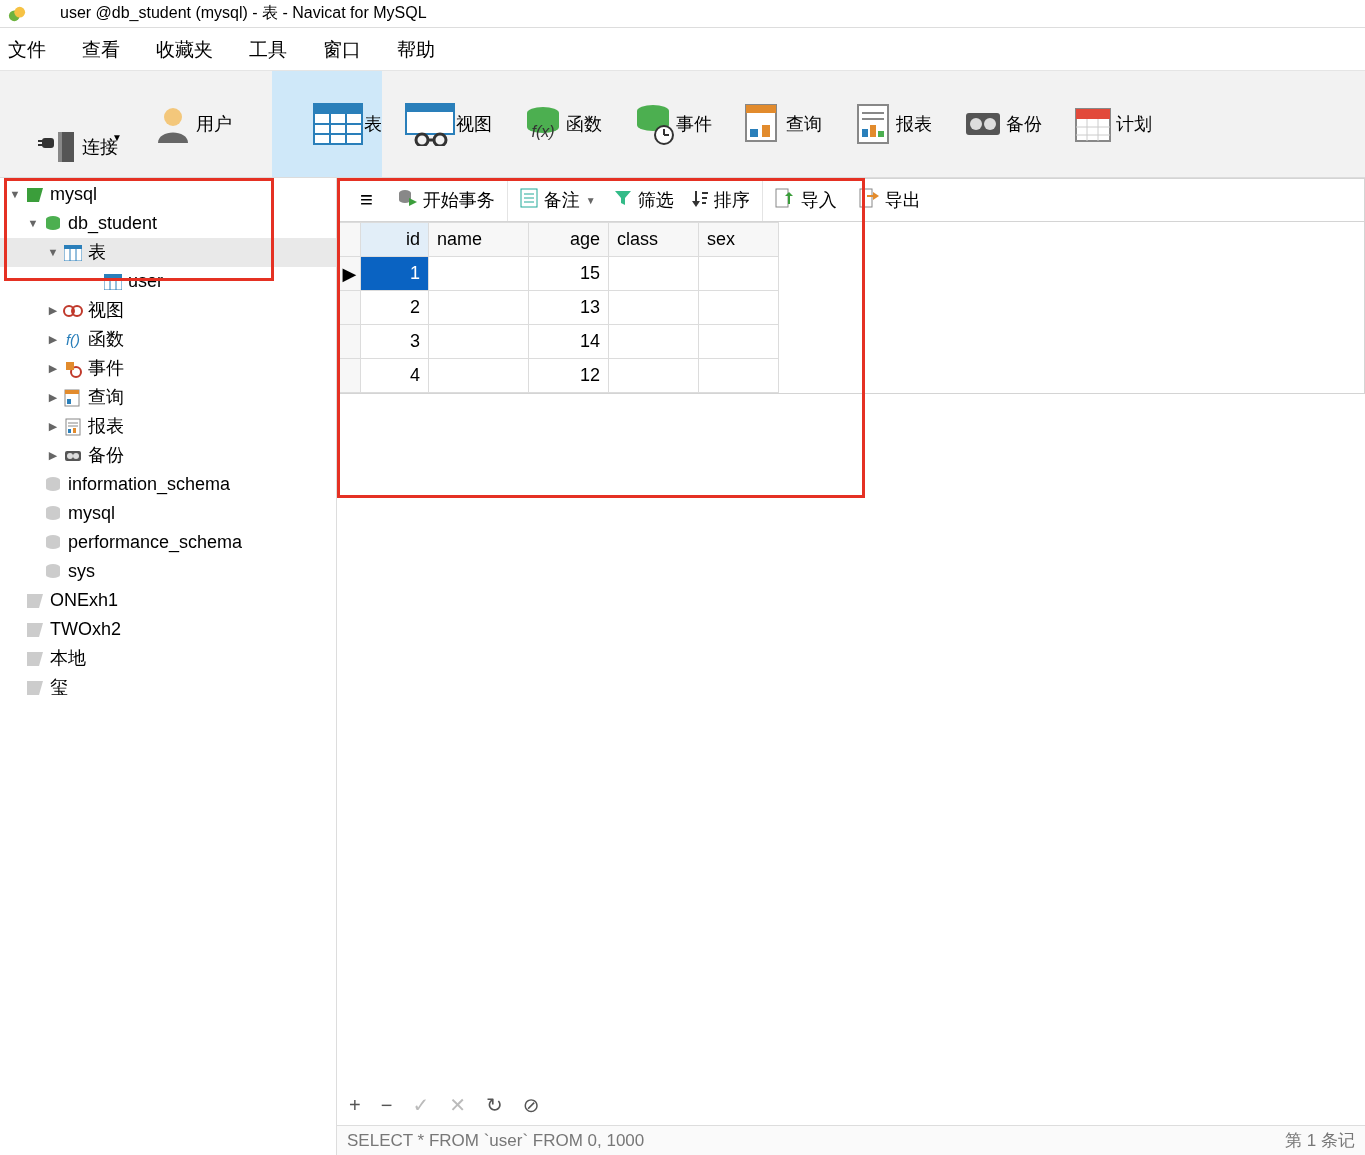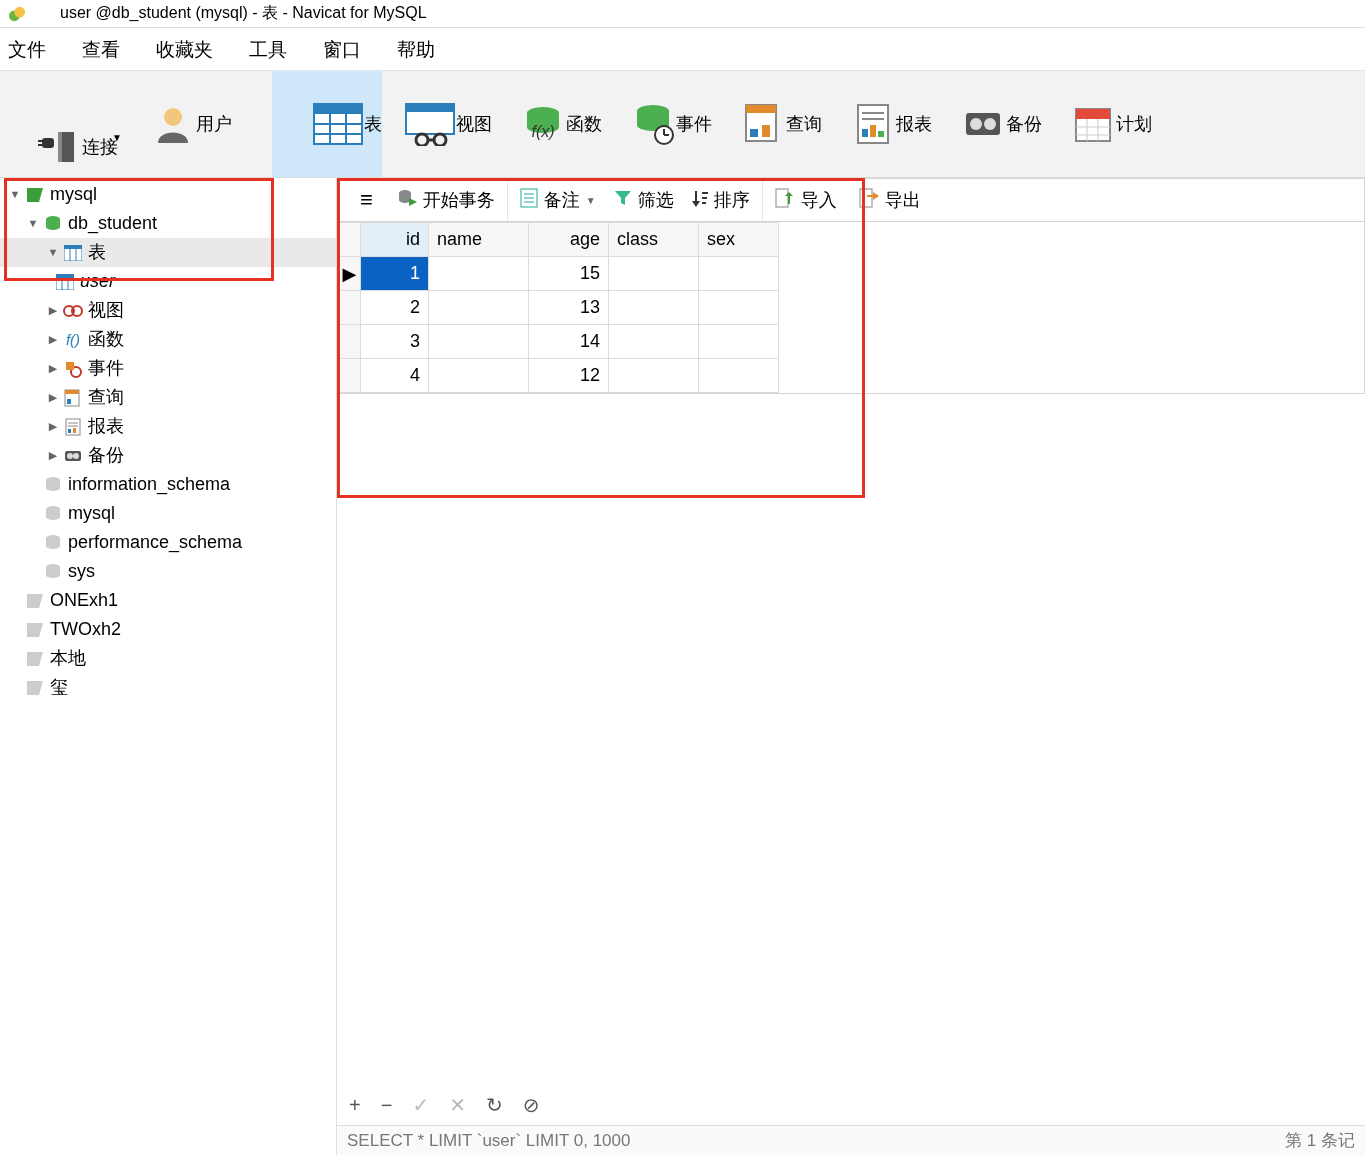--- a/index.html
+++ b/index.html
@@ -26,21 +26,21 @@
 
 .main { display:flex; height:calc(1155px - 28px - 42px - 108px); }
 
 
 .tree { width:337px; border-right:1px solid #ddd; padding-top:2px; font-size:18px; position:relative; }
 .tree-row { display:flex; align-items:center; height:29px; line-height:29px; white-space:nowrap; }
 .tree-row.sel { background:#e9e9e9; }
 .indent0 { padding-left:6px; }
 .indent1 { padding-left:24px; }
 .indent2 { padding-left:44px; }
-.indent3 { padding-left:36px;font-style:italic; }
+.indent3 { padding-left:84px; }
 .tw { width:18px; display:inline-flex; justify-content:center; color:#666; font-size:11px; }
 .node-ico { width:22px; display:inline-flex; justify-content:center; margin-right:4px; }
 .red-box1 { position:absolute; left:4px; top:0px; width:270px; height:103px; border:3px solid #e53123; pointer-events:none; }
 
 
 .content { flex:1; display:flex; flex-direction:column; position:relative; }
 .tabs { display:flex; align-items:stretch; height:38px; background:#f2f2f2; padding-left:8px; }
 .tab { display:flex; align-items:center; padding:0 24px; font-size:18px; border:1px solid #c8c8c8; border-bottom:none; background:#fff; }
 .tab.active { background:#1976d2; color:#fff; border-color:#1976d2; }
 .tab .tico { margin-right:8px; display:inline-flex; }
@@ -515,15 +515,15 @@
       <span>−</span>
       <span class="dis">✓</span>
       <span class="dis">✕</span>
       <span>↻</span>
       <span>⊘</span>
     </div>
   </div>
 </div>
 
 <div class="status">
-  <span>SELECT * LIMIT `user` LIMIT 0, 1000</span>
+  <span>SELECT * FROM `user` FROM 0, 1000</span>
   <span>第 1 条记</span>
 </div>
 
 </body></html>

